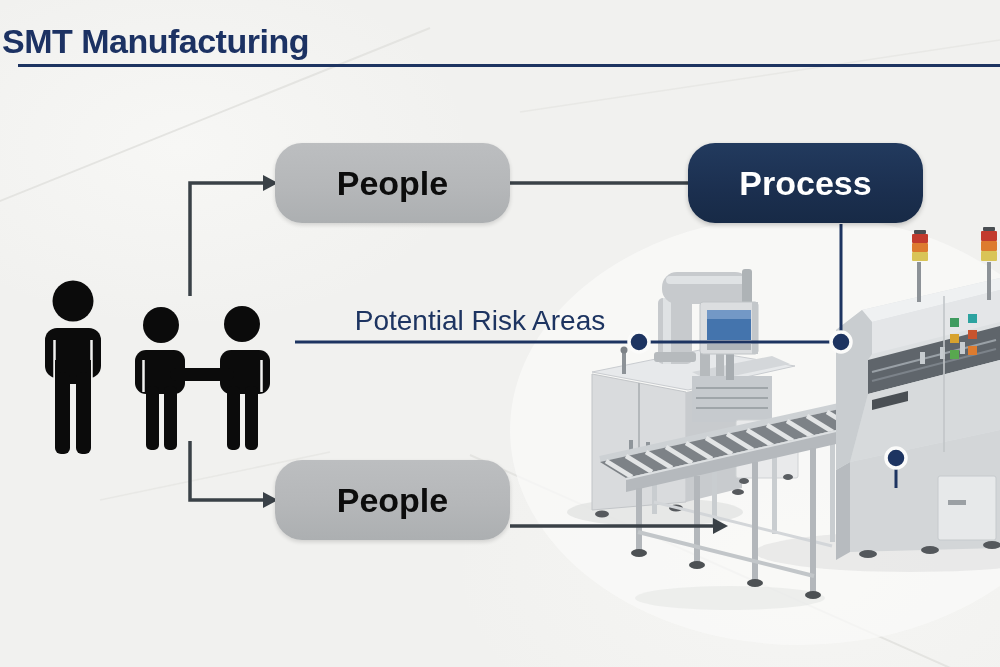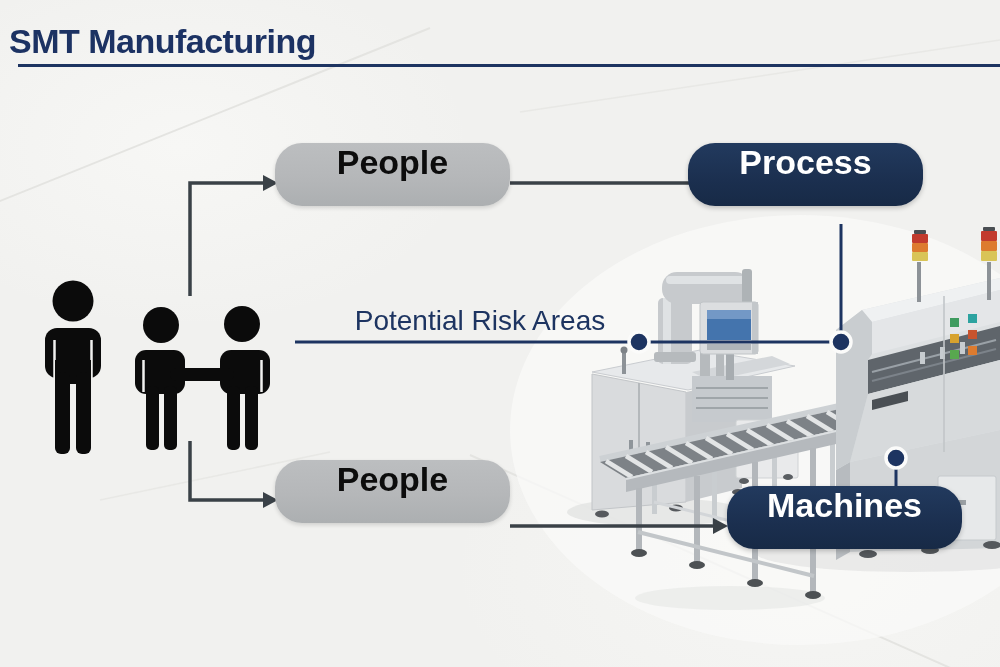--- a/index.html
+++ b/index.html
@@ -10,27 +10,27 @@
   html,body{margin:0;padding:0;}
   body{font-family:"Liberation Sans",sans-serif;background:#888;}
   .stage{
     position:relative;width:1000px;height:667px;overflow:hidden;
     background:
       radial-gradient(ellipse 420px 260px at 18% 22%, #f7f7f5 0%, rgba(247,247,245,0) 70%),
       radial-gradient(ellipse 500px 300px at 80% 85%, #f6f6f4 0%, rgba(246,246,244,0) 70%),
       var(--page-bg);
   }
   .page-title{
-    position:absolute;left:9px;top:22px;font-size:34px;font-weight:bold;
+    position:absolute;left:2px;top:22px;font-size:34px;font-weight:bold;
     color:var(--title-navy);letter-spacing:-0.5px;white-space:nowrap;
   }
   .title-underline{position:absolute;left:18px;top:64px;width:982px;height:3px;background:var(--navy-accent);}
   .node{
-    position:absolute;width:235px;height:63px;border-radius:27px;
-    display:flex;align-items:flex-start;justify-content:center;
+    position:absolute;width:235px;height:80px;border-radius:27px;
+    display:flex;align-items:center;justify-content:center;
     font-size:34px;font-weight:bold;white-space:nowrap;
   }
   .node.gray{background:linear-gradient(180deg,#bcbec0 0%,var(--gray-box) 55%,#acafb1 100%);color:#0c0c0c;box-shadow:0 2px 4px rgba(0,0,0,.14);}
   .node.navy{background:linear-gradient(180deg,#223a5e 0%,var(--navy-box) 60%,#172a46 100%);color:#ffffff;box-shadow:0 2px 5px rgba(0,0,0,.22);}
   #node-people-top{left:275px;top:143px;}
   #node-process{left:688px;top:143px;}
   #node-people-bottom{left:275px;top:460px;}
   #node-machines{left:727px;top:486px;}
   .risk-label{
     position:absolute;left:300px;top:305px;width:360px;text-align:center;
@@ -260,18 +260,15 @@
 
   <div id="node-people-top" class="node gray">
     <span>People</span>
   </div>
   <div id="node-process" class="node navy">
     <span>Process</span>
   </div>
   <div id="node-people-bottom" class="node gray">
     <span>People</span>
   </div>
-  <div id="node-machines" class="node navy">
-    <span>Machines</span>
-  </div>
 
   <div class="risk-label">Potential Risk Areas</div>
 </div>
 
 </body></html>

